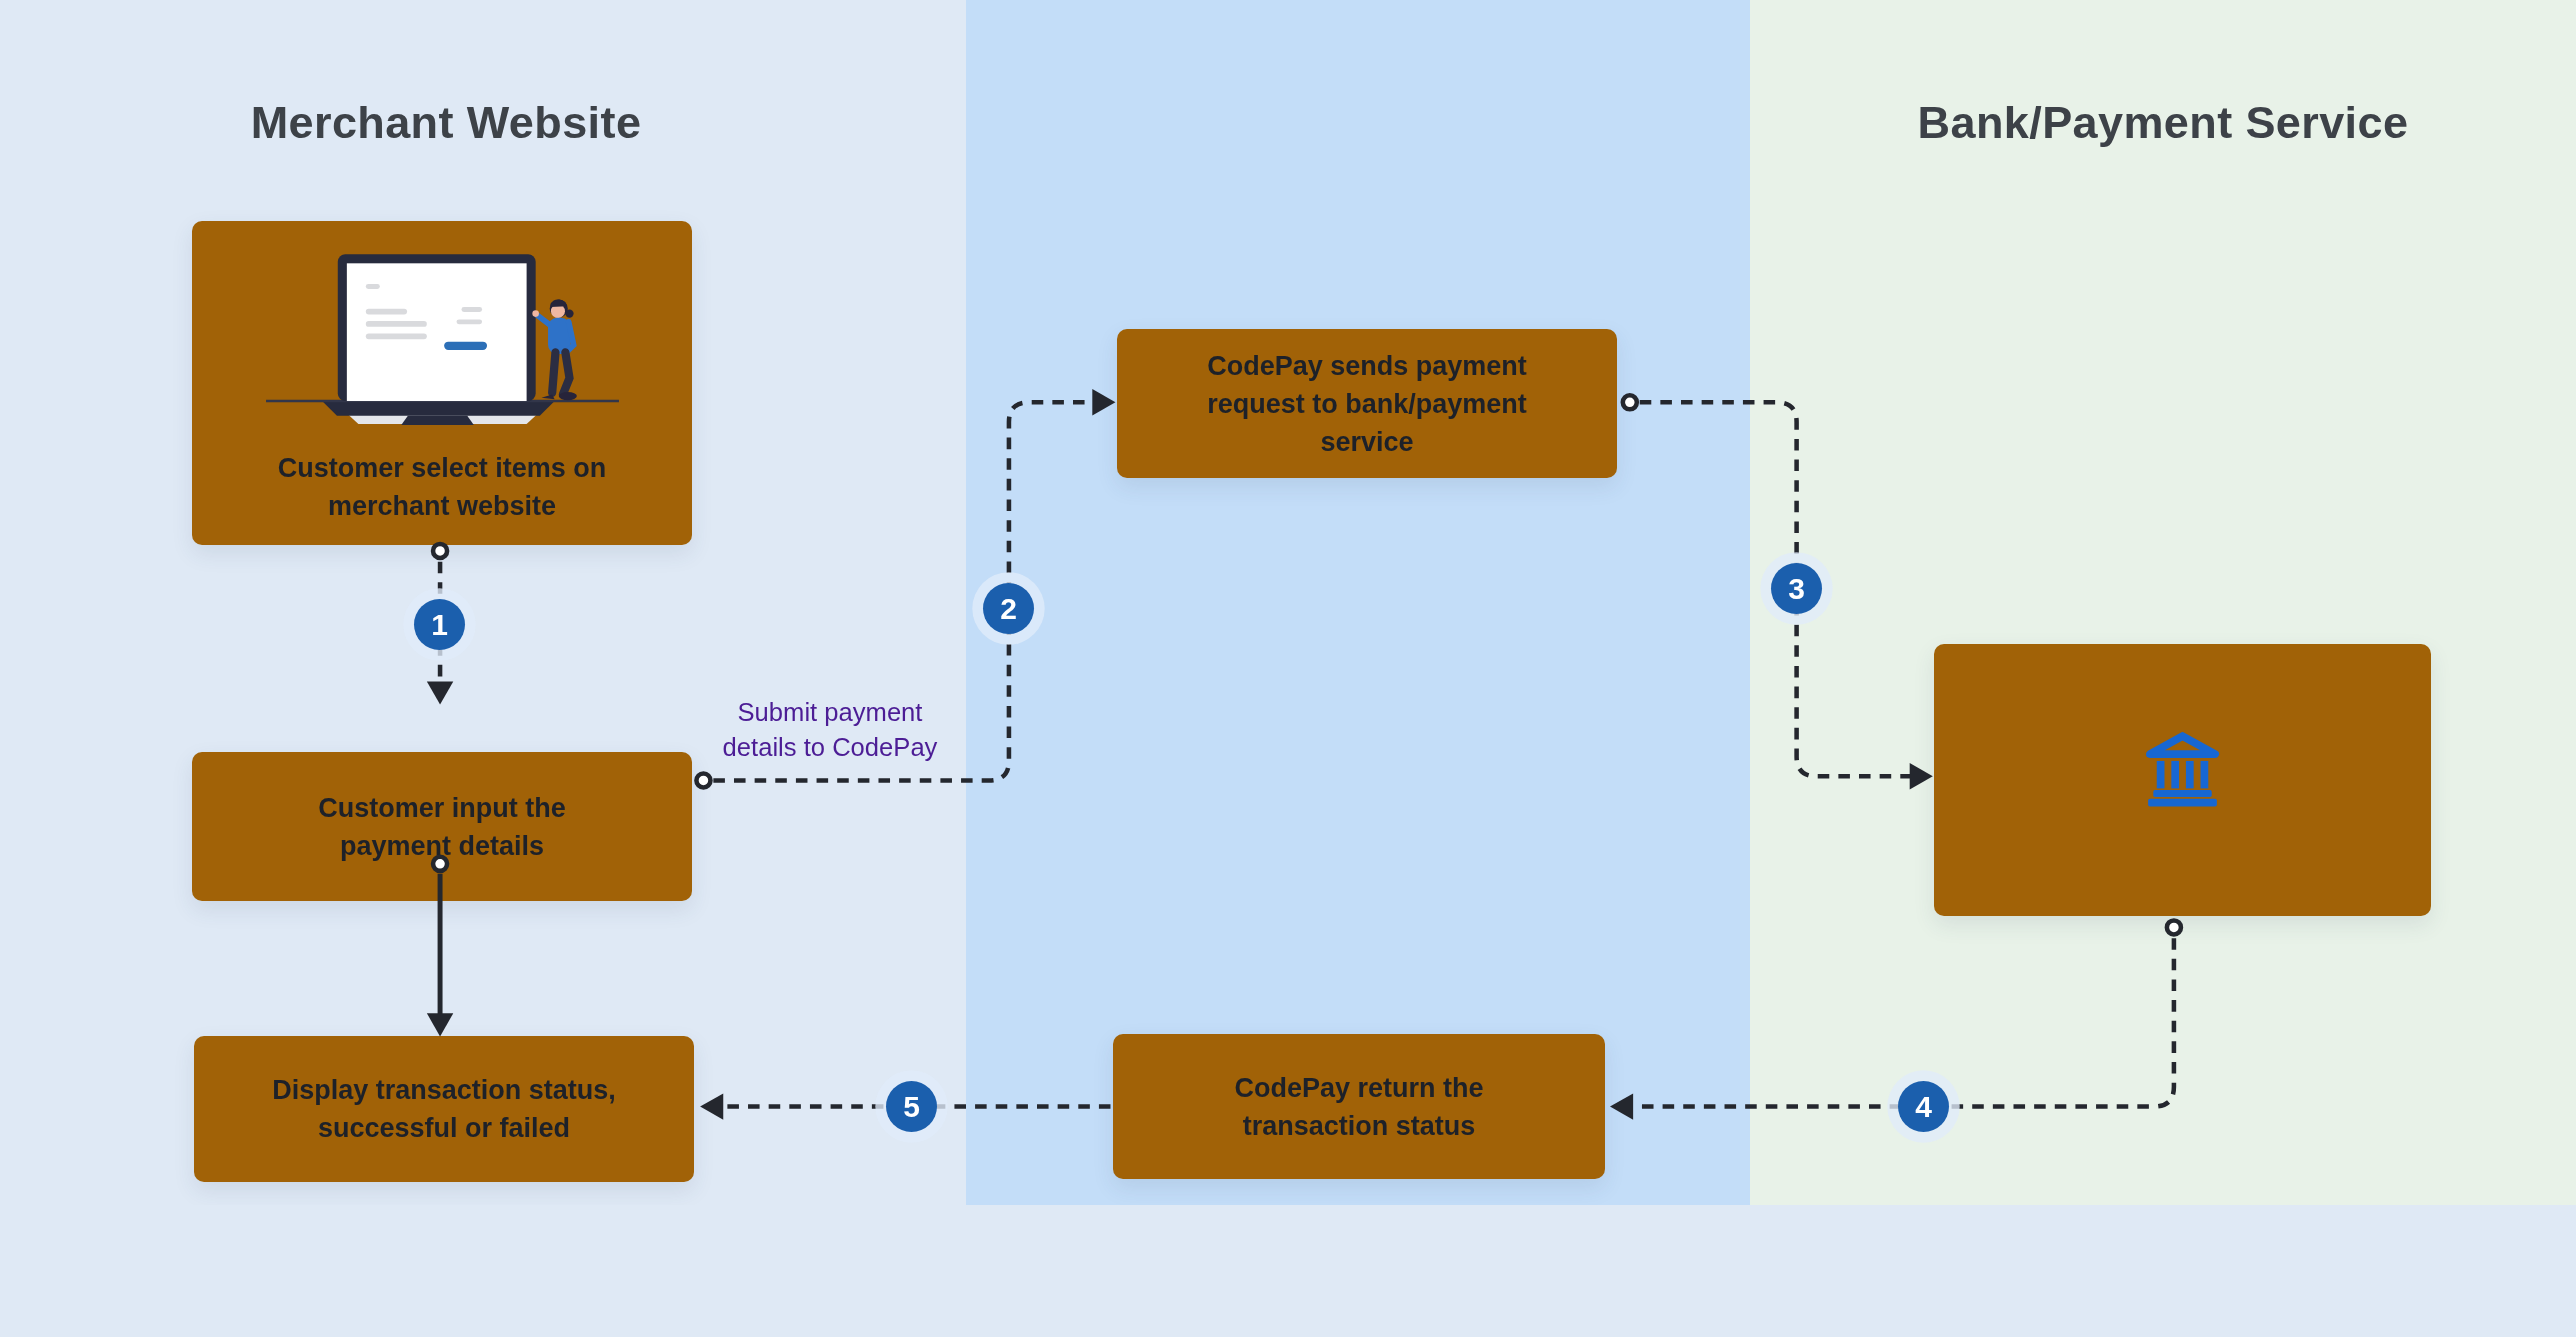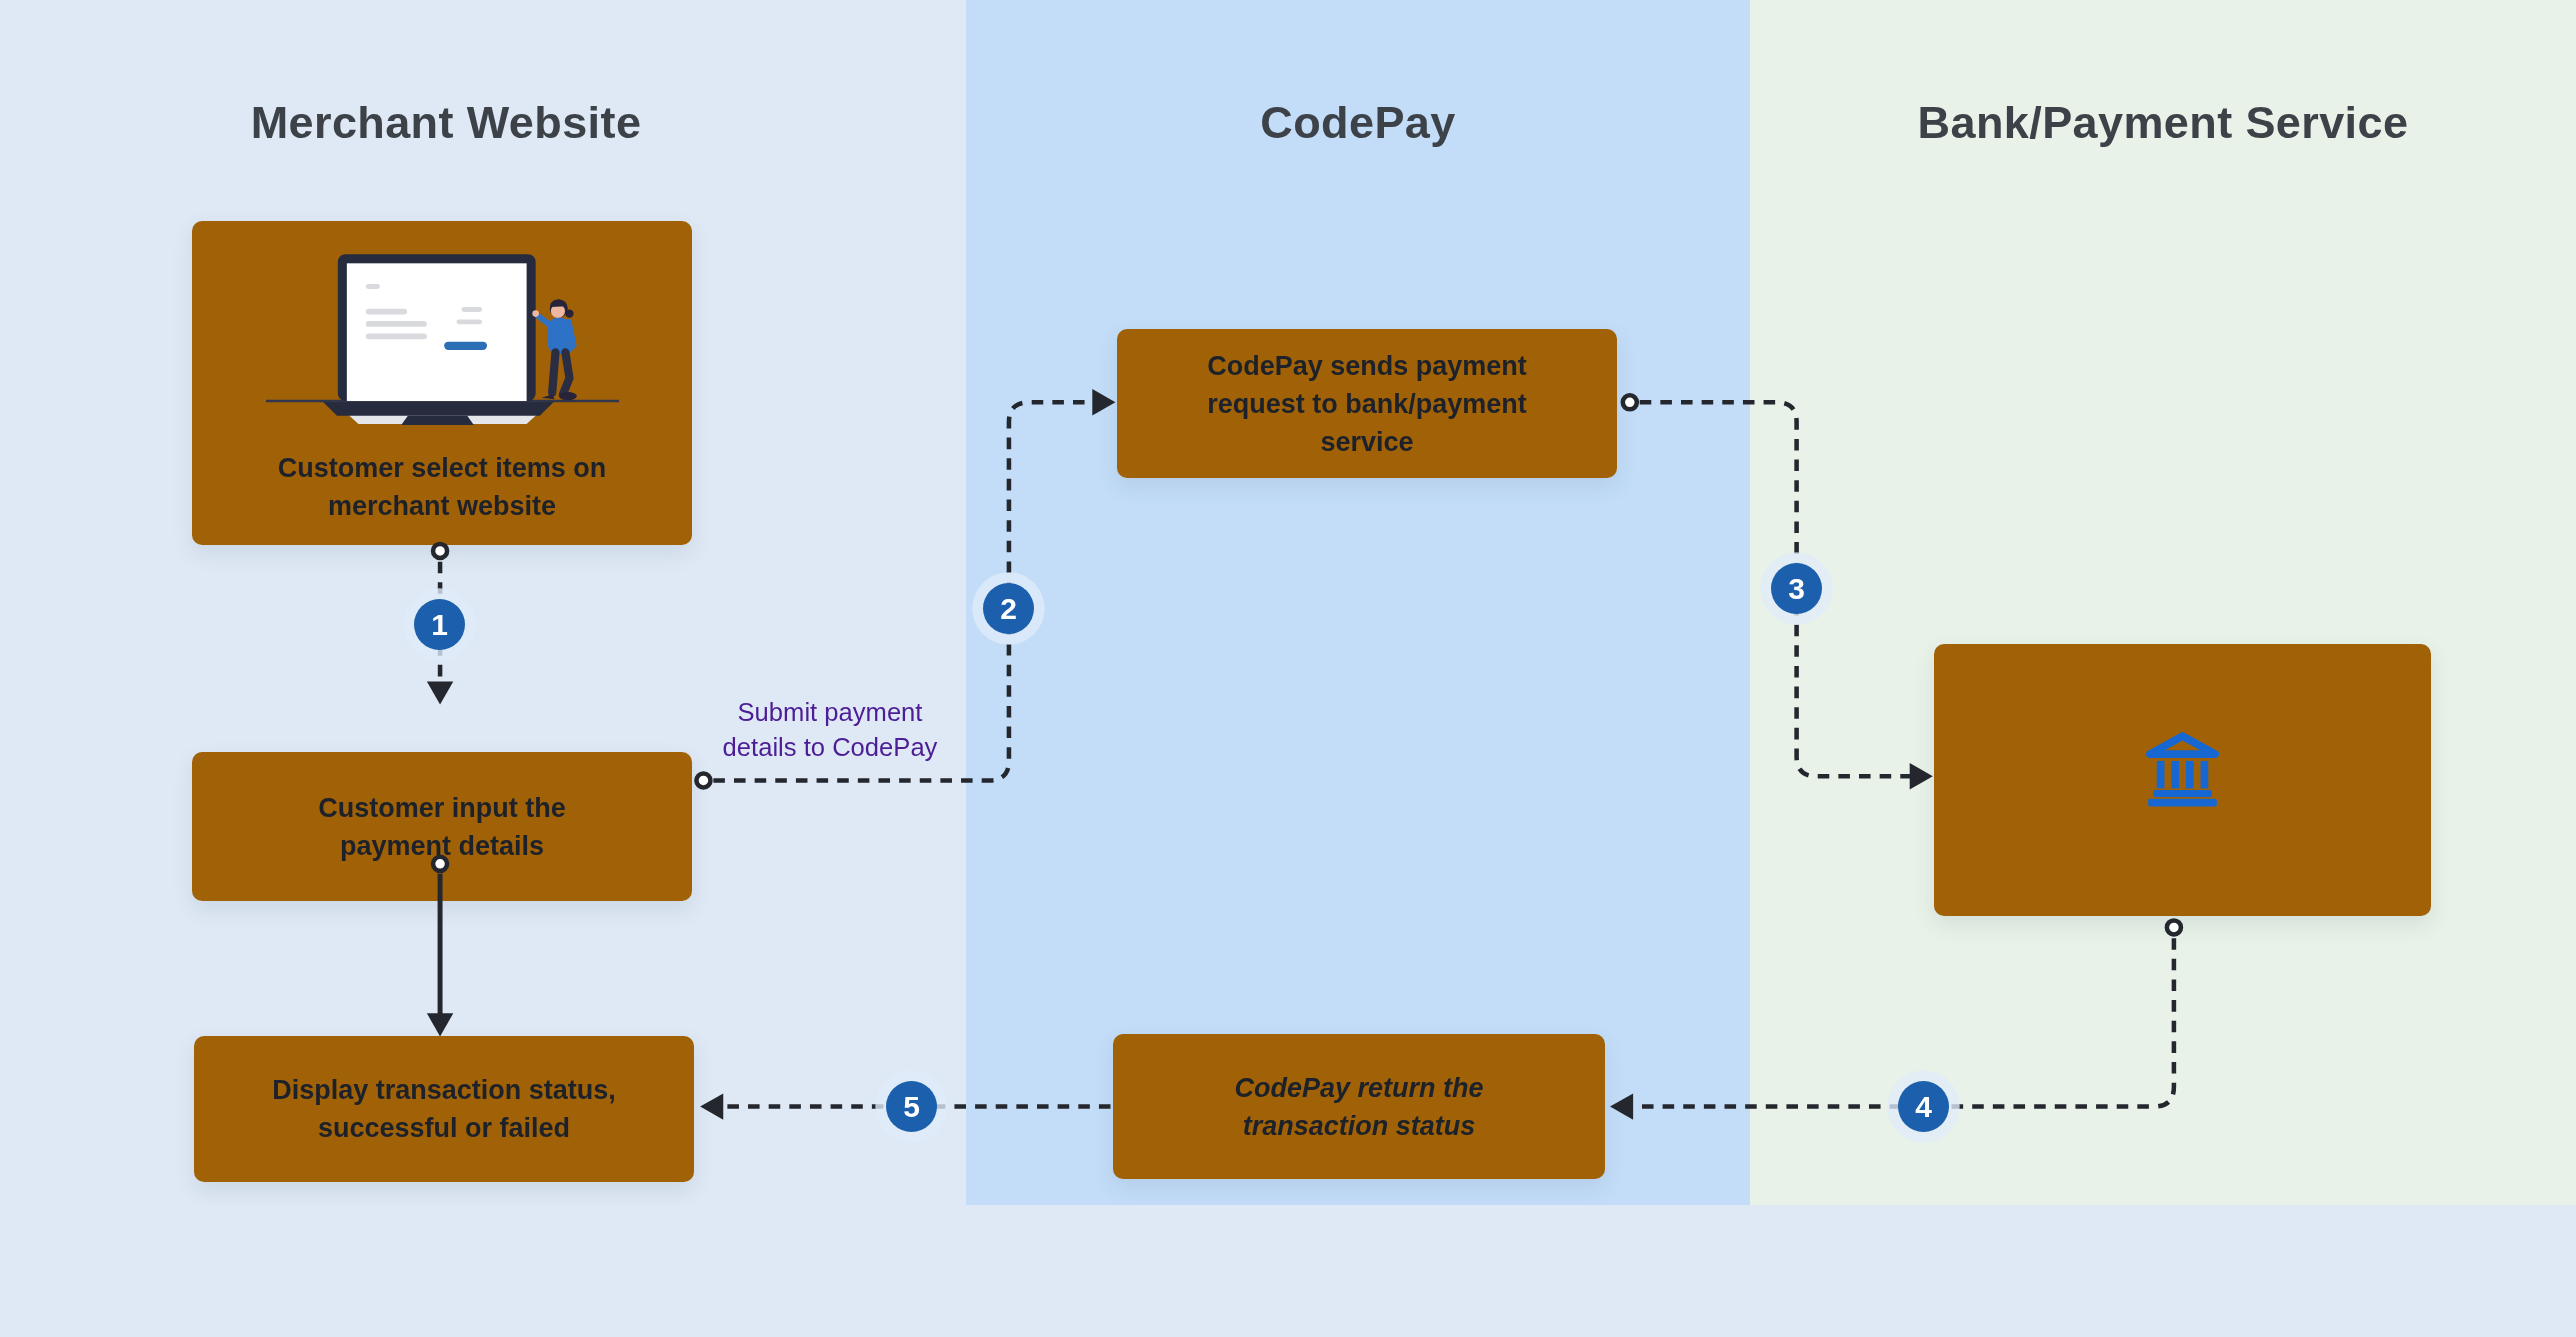--- a/index.html
+++ b/index.html
@@ -25,21 +25,21 @@
         text-align:center;color:#1d2129;font-weight:700;font-size:27px;line-height:38px;}
   .node .label{display:block;}
   .node-select{left:192px;top:221px;width:500px;height:324px;justify-content:flex-end;padding-bottom:20px;box-sizing:border-box;}
   .node-select .label{max-width:372px;}
   .node-input{left:192px;top:704px;width:500px;height:149px;margin-top:48px;}
   .node-input .label{max-width:272px;}
   .node-send{left:1117px;top:329px;width:500px;height:149px;}
   .node-send .label{max-width:339px;}
   .node-bank{left:1934px;top:644px;width:497px;height:272px;}
   .node-bank .label{max-width:438px;}
-  .node-return{left:1113px;top:1034px;width:492px;height:145px;font-style:italic;}
+  .node-return{left:1113px;top:1034px;width:492px;height:145px;}
   .node-return .label{max-width:272px;}
   .node-display{left:194px;top:1036px;width:500px;height:146px;}
   .node-display .label{max-width:388px;}
 
   .illustration{width:363px;height:188px;margin-bottom:15px;}
   .bank-glyph{width:83px;height:79px;margin-bottom:21.5px;}
 
   
   .edge-label{position:absolute;left:706px;top:695px;width:248px;text-align:center;
               font-size:25.6px;line-height:35px;font-weight:500;color:#4c1d95;}
@@ -66,21 +66,20 @@
 </head>
 <body>
 
 <div class="canvas">
 
   <div class="lane lane-merchant"></div>
   <div class="lane lane-codepay"></div>
   <div class="lane lane-bank"></div>
 
   <div class="lane-title title-merchant">Merchant Website</div>
-  <div class="lane-title title-codepay">CodePay</div>
   <div class="lane-title title-bank">Bank/Payment Service</div>
 
   <div class="node node-select">
     <svg class="illustration" viewBox="0 0 440 228">
 
       <polygon points="92,192 348,192 322,216 118,216" fill="#e4e6ea"></polygon>
       <polygon points="74,188 356,188 338,206 92,206" fill="#272b3e"></polygon>
       <polygon points="178,206 250,206 258,217 170,217" fill="#272b3e"></polygon>
 
       <line x1="6" y1="188" x2="434" y2="188" stroke="#32364a" stroke-width="3"></line>

